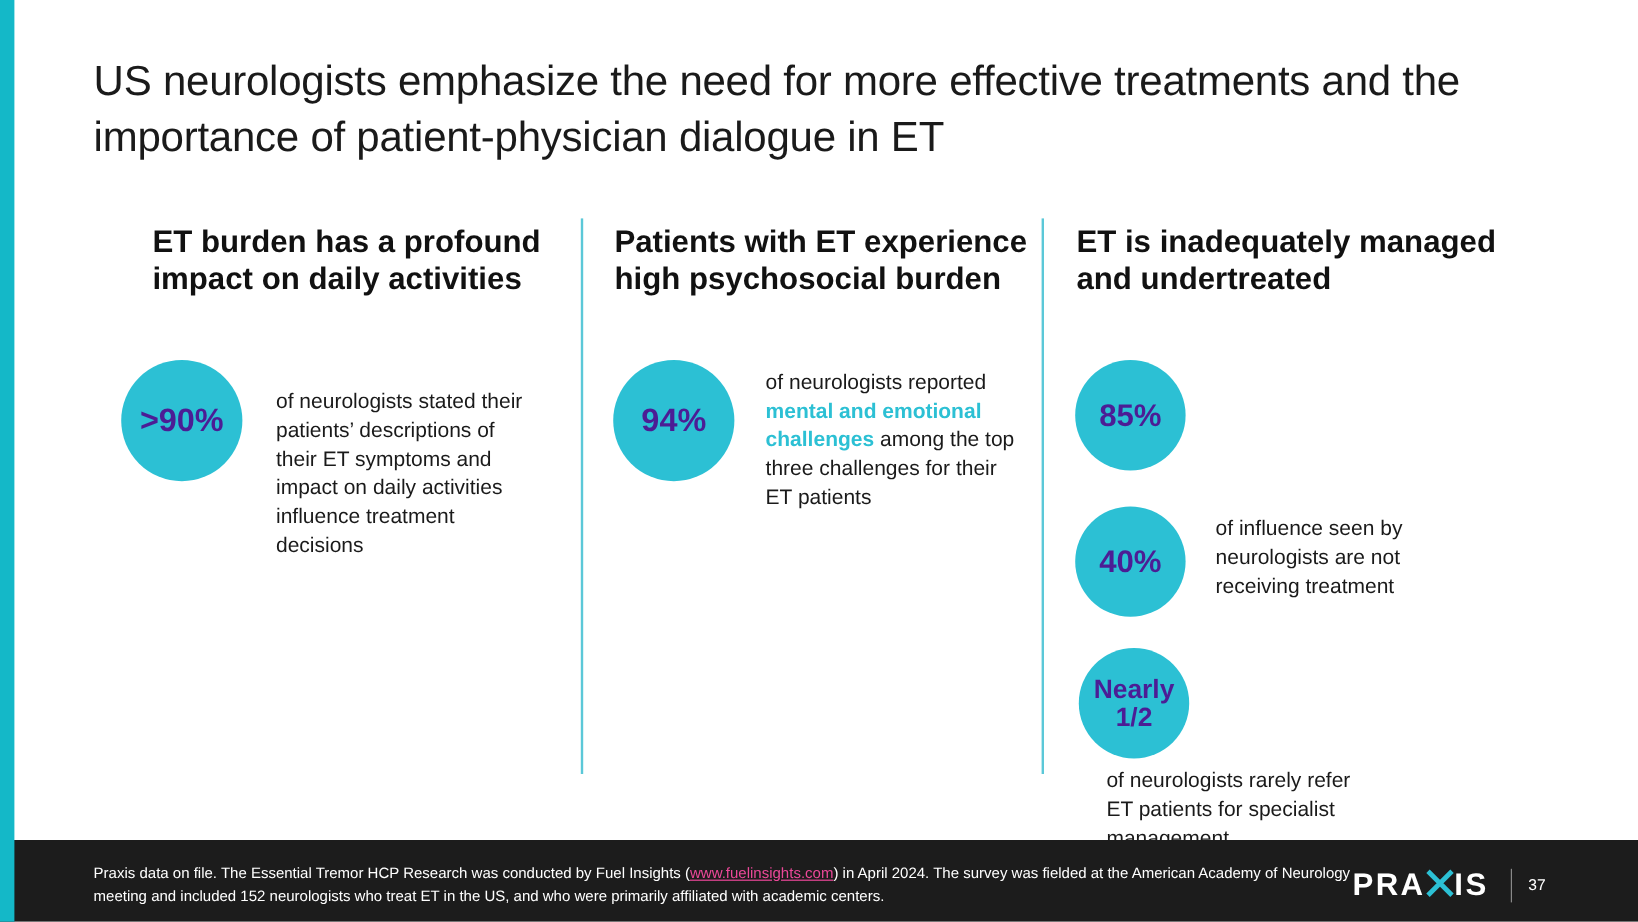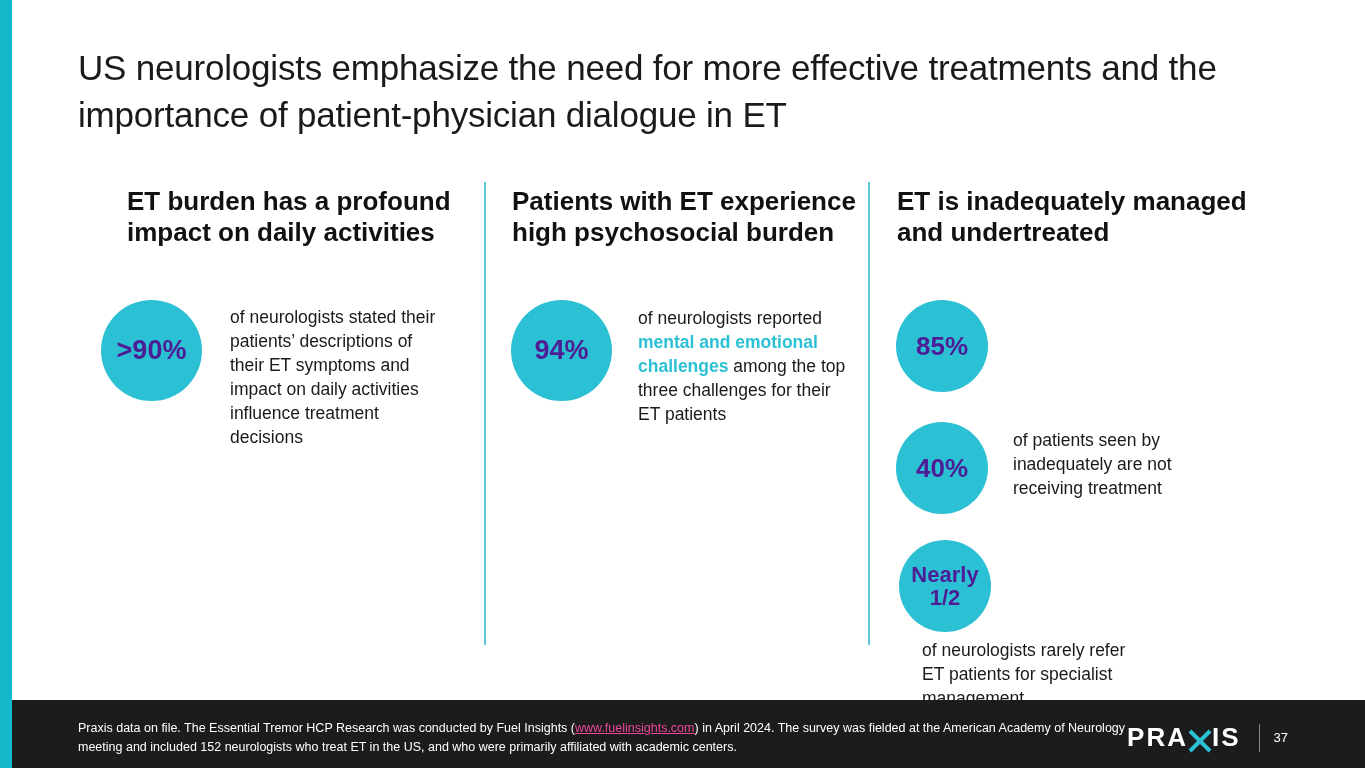--- a/index.html
+++ b/index.html
@@ -102,21 +102,21 @@
     line-height: 24px;
     color: #1a1a1a;
   }
   .highlight {
     color: #2cc0d4;
     font-weight: bold;
   }
 
   
   #stat-1 { left: 101px; top: 300px; width: 350px; }
-  #stat-1 .stat-text { margin-left: 28px; width: 215px; margin-top: 5px; }
+  #stat-1 .stat-text { margin-left: 28px; width: 215px; margin-top: 22px; }
 
   #stat-2 { left: 511px; top: 300px; width: 350px; }
   #stat-2 .stat-text { margin-left: 26px; width: 218px; margin-top: 6px; }
 
   #stat-3 { left: 896px; top: 300px; width: 360px; }
   #stat-3 .stat-text { margin-left: 25px; width: 215px; margin-top: 6px; }
 
   #stat-4 { left: 896px; top: 422px; width: 360px; }
   #stat-4 .stat-text { margin-left: 25px; width: 215px; margin-top: 6px; }
 
@@ -160,21 +160,21 @@
     display: flex;
     align-items: center;
   }
   .logo-word {
     color: #ffffff;
     font-size: 26px;
     font-weight: bold;
     letter-spacing: 2px;
     font-family: "Liberation Sans", sans-serif;
     display: flex;
-    align-items: flex-end;
+    align-items: flex-start;
   }
   .logo-x {
     position: relative;
     display: inline-block;
     width: 24px;
     height: 26px;
   }
   .logo-x svg { position: absolute; left: 0; top: 2px; }
   .logo-sep {
     width: 1px;
@@ -226,21 +226,21 @@
   <div class="stat" id="stat-3">
     <div class="circle circle-md">
       <span>85%</span>
     </div>
   </div>
 
   <div class="stat" id="stat-4">
     <div class="circle circle-md">
       <span>40%</span>
     </div>
-    <div class="stat-text">of patients seen by inadequately are not receiving treatment</div>
+    <div class="stat-text">of influence seen by neurologists are not receiving treatment</div>
   </div>
 
   <div class="stat" id="stat-5">
     <div class="circle circle-md circle-two-line">
       <span>Nearly</span>
       <span>1/2</span>
     </div>
     <div class="stat-text">of neurologists rarely refer ET patients for specialist management</div>
   </div>
 

